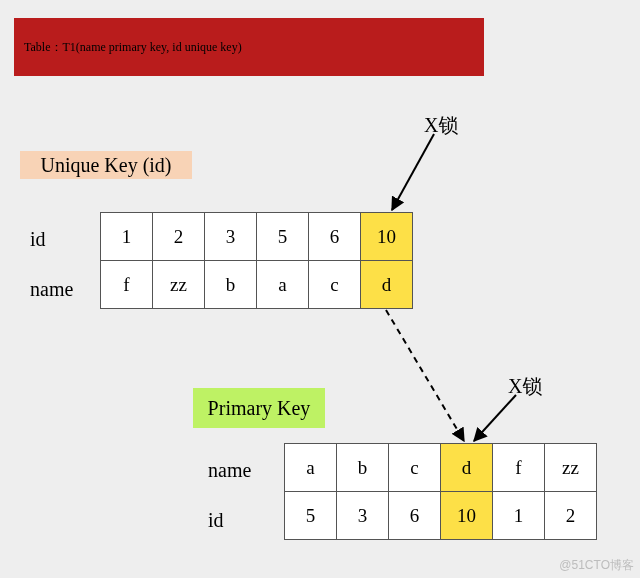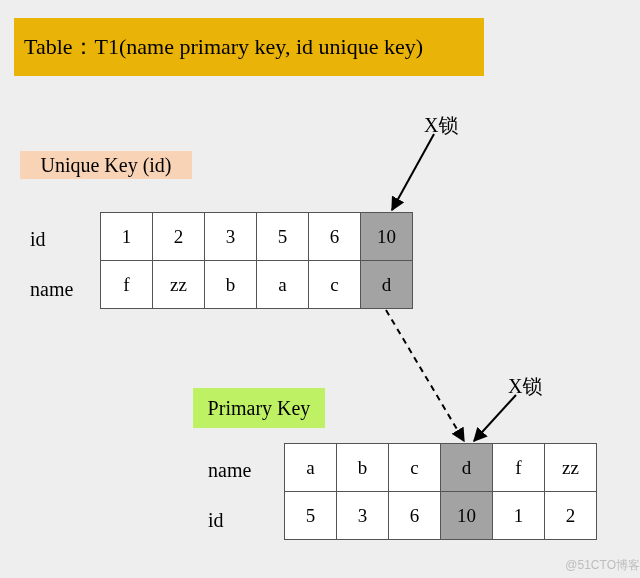--- a/index.html
+++ b/index.html
@@ -6,24 +6,24 @@
     body {
       width: 640px; height: 578px;
       background: #eeeeee;
       font-family: "Times New Roman", serif;
       position: relative;
       color: #000;
     }
     .header {
       position: absolute; left: 14px; top: 18px;
       width: 470px; height: 58px;
-      background: #eab308;
+      background: #b91c1c;
       display: flex; align-items: center;
       padding-left: 10px;
-      font-size: 22px;
+      font-size: 12px;
     }
     .label-unique {
       position: absolute; left: 20px; top: 151px;
       width: 172px; height: 28px;
       background: #f8d3b6;
       display: flex; align-items: center; justify-content: center;
       font-size: 20px;
     }
     .label-primary {
       position: absolute; left: 193px; top: 388px;
@@ -43,25 +43,25 @@
     .rl-id2   { left: 208px; top: 509px; }
     .tbl { position: absolute; border-collapse: collapse; background: #fff; }
     .tbl td {
       border: 1px solid #545454;
       width: 52px; height: 48px;
       text-align: center; vertical-align: middle;
       font-size: 19px;
     }
     .tbl1 { left: 100px; top: 212px; }
     .tbl2 { left: 284px; top: 443px; }
-    .hl { background: #a3a3a3; }
+    .hl { background: #fde047; }
     .xlock1 { position: absolute; left: 424px; top: 112px; font-size: 20px; }
     .xlock2 { position: absolute; left: 508px; top: 373px; font-size: 20px; }
     .watermark {
-      position: absolute; right: 0; bottom: 4px;
+      position: absolute; right: 6px; bottom: 4px;
       font-size: 12px; color: #bdbdbd;
       font-family: sans-serif;
     }
     svg.arrows { position: absolute; left: 0; top: 0; width: 640px; height: 578px; pointer-events: none; }
   </style>
 </head>
 <body>
 
 <div class="header">Table：T1(name primary key, id unique key)</div>
 

